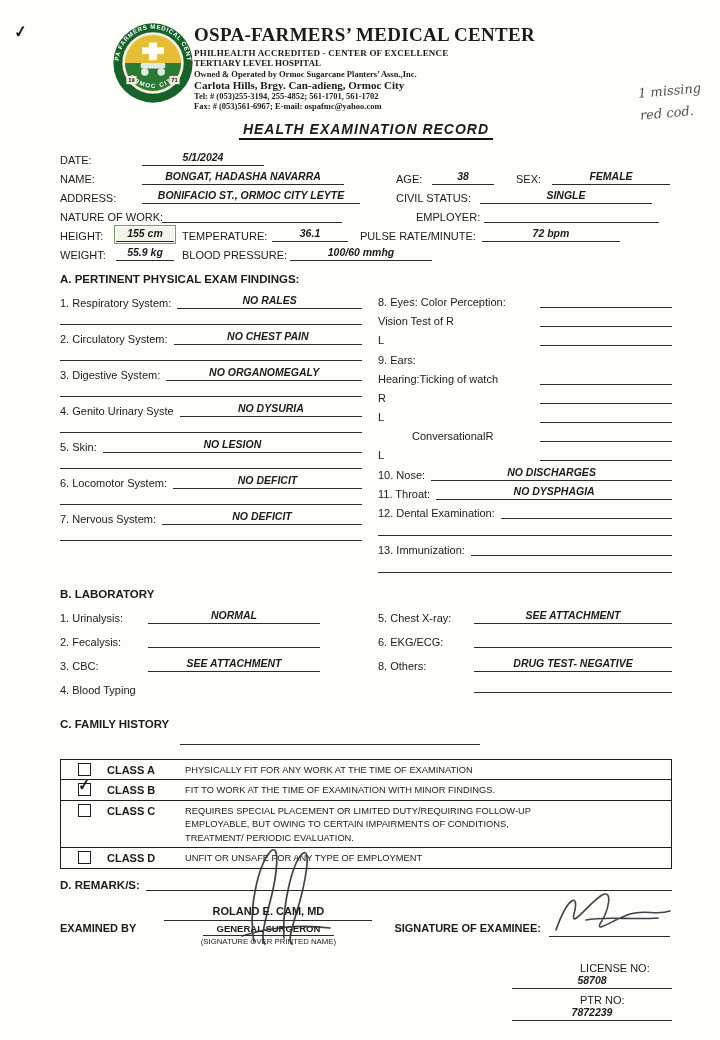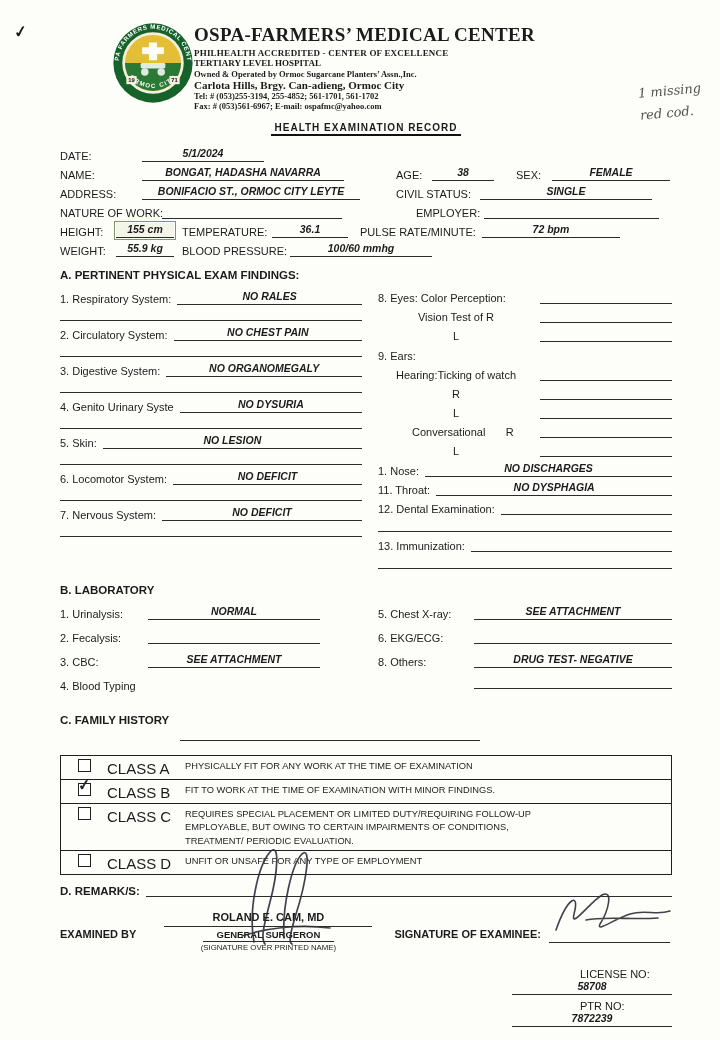--- a/index.html
+++ b/index.html
@@ -17,43 +17,43 @@
   .hsub1 { font-size:9px; font-weight:bold; margin-top:2px; letter-spacing:.2px; }
   .hsub2 { font-size:9px; font-weight:bold; }
   .hsub3 { font-size:8.5px; font-weight:bold; margin-top:1px; }
   .hsub4 { font-size:11px; font-weight:bold; }
   .hsub5 { font-size:8.5px; font-weight:bold; }
   .hsub6 { font-size:8.5px; font-weight:bold; }
   .hand-note { position:absolute; right:18px; top:80px; font-family:"DejaVu Serif", serif;
                font-style:italic; color:#55504d; font-size:13px; transform:rotate(-5deg); line-height:1.7; }
 
   .form-title { text-align:center; margin:10px 0 14px; }
-  .form-title span { font-size:10px; font-weight:bold; letter-spacing:1px;
-                     border-bottom:2.2px solid #111; padding:0 4px 1px; }
+  .form-title span { font-size:14px; font-weight:bold; letter-spacing:1px;
+                     border-bottom:2.2px solid #111; padding:0 4px 1px;font-style:italic; }
 
   
   .fld { border-bottom:1.2px solid #2b2b2b; text-align:center; font-weight:700; font-size:10.5px;
          line-height:13px; height:15px; display:inline-block; vertical-align:bottom; box-sizing:border-box;font-style:italic; }
   .dl { white-space:nowrap; }
 
   .drow { display:flex; align-items:flex-end; margin-bottom:4px; }
   .hl { outline:1.5px solid #7d9a66; outline-offset:1px; background:#f2f5e8; }
 
   .section-title { font-weight:bold; font-size:11.5px; }
   .exam-grid { display:flex; margin-top:8px; }
   .exam-left { width:318px; padding-right:16px; box-sizing:border-box; }
   .exam-right { flex:1; }
   .exam-item { margin-bottom:4px; }
   .exam-row { display:flex; align-items:flex-end; height:16px; }
   .exam-row .fld { flex:1; margin-left:6px; }
   .blank-line { height:15px; border-bottom:1.2px solid #2b2b2b; margin-bottom:3px; }
   .r-row { display:flex; align-items:flex-end; margin-bottom:4px; height:15px; }
   .r-lbl { white-space:nowrap; }
   .grow1 { flex:1; }
-  .ra { text-align:center; }
+  .ra { text-align:left; }
   .r-fld { width:132px; margin-left:6px; }
   .r-fld.grow { flex:1; width:auto; }
   .gap-top { margin-top:5px; }
   .rblank { height:12px; border-bottom:1.2px solid #2b2b2b; margin-bottom:5px; }
 
   .lab-grid { display:flex; margin-top:8px; }
   .lab-left { width:318px; padding-right:16px; box-sizing:border-box; }
   .lab-right { flex:1; }
   .b-row { display:flex; align-items:flex-end; margin-bottom:8px; height:16px; }
   .b-lbl { width:88px; white-space:nowrap; }
@@ -63,21 +63,21 @@
   .b-extra { height:12px; border-bottom:1.2px solid #2b2b2b; margin:2px 0 0 96px; }
 
   .family-line { border-bottom:1.2px solid #2b2b2b; width:300px; height:14px; margin-left:120px; }
 
   .class-table { border:1.6px solid #1f1f1f; margin-top:14px; }
   .class-row { display:flex; border-bottom:1px solid #1f1f1f; padding:2px 0; }
   .class-row:last-child { border-bottom:none; }
   .cb-cell { width:46px; display:flex; justify-content:center; padding-top:1px; }
   .checkbox { width:11px; height:11px; border:1.4px solid #1f1f1f; position:relative; background:#fff; }
   .checkmark { position:absolute; left:-1px; top:-8px; font-size:15px; font-weight:bold; color:#222; transform:rotate(-6deg); }
-  .class-cell { width:78px; font-weight:normal; font-size:15px; padding-top:2px; }
+  .class-cell { width:78px; font-weight:bold; font-size:11px; padding-top:2px; }
   .desc-cell { flex:1; font-size:9.3px; line-height:1.45; padding-top:2px; }
 
   .remark-row { display:flex; align-items:flex-end; margin-top:7px; }
   .remark-line { flex:1; border-bottom:1.2px solid #2b2b2b; height:14px; margin-left:6px; }
 
   .sig-row { display:flex; align-items:flex-start; margin-top:14px; }
   .sig-lbl { font-weight:bold; font-size:11px; margin-top:17px; white-space:nowrap; }
   .examiner-block { width:208px; margin-left:28px; text-align:center; }
   .examiner-name { font-weight:bold; font-size:11px; height:15px; }
   .uline { border-bottom:1.2px solid #2b2b2b; }
@@ -276,21 +276,21 @@
         <div class="r-row">
             <span class="r-lbl" style="padding-left:34px">Conversational</span>
             <span class="r-lbl grow1 ra">R</span>
             <span class="fld r-fld"></span>
           </div>
         <div class="r-row">
             <span class="r-lbl grow1 ra">L</span>
             <span class="fld r-fld"></span>
           </div>
         <div class="r-row gap-top">
-            <span class="r-lbl">1. Nose:</span>
+            <span class="r-lbl">10. Nose:</span>
             <span class="fld r-fld grow">NO DISCHARGES</span>
           </div>
         <div class="r-row">
             <span class="r-lbl">11. Throat:</span>
             <span class="fld r-fld grow">NO DYSPHAGIA</span>
           </div>
         <div class="r-row">
             <span class="r-lbl">12. Dental Examination:</span>
             <span class="fld r-fld grow"></span>
           </div>

